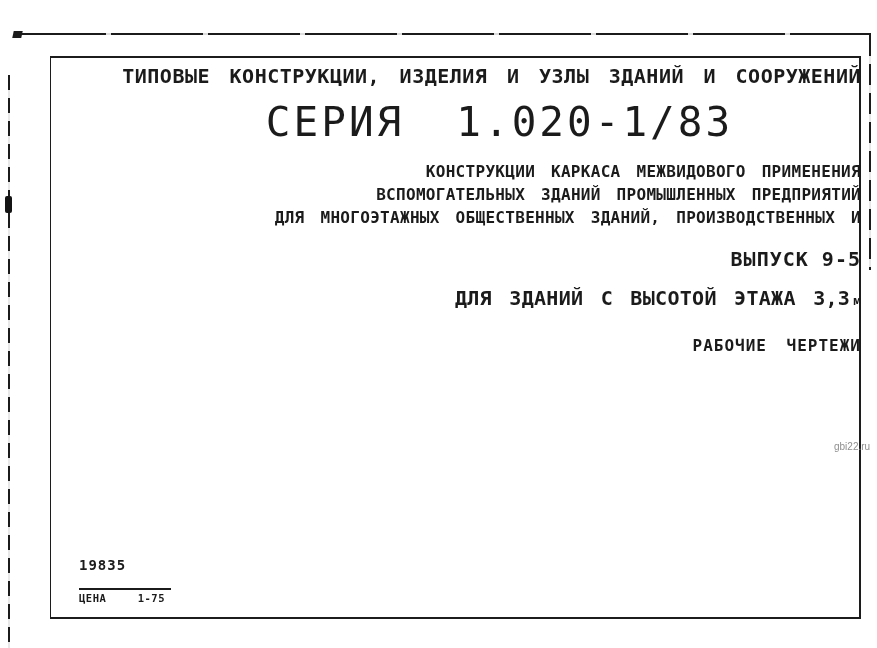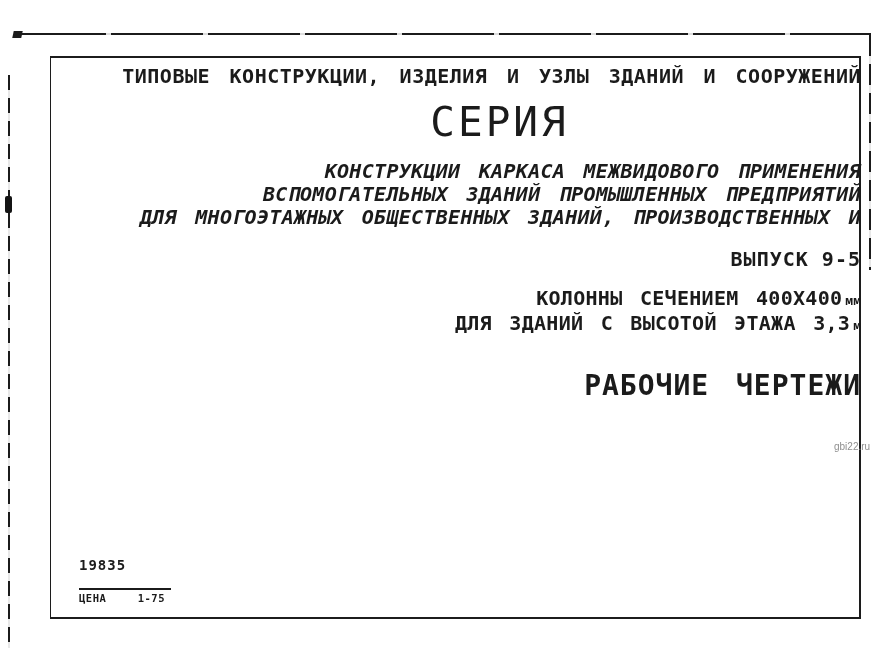--- a/index.html
+++ b/index.html
@@ -58,39 +58,39 @@
     letter-spacing: 0.5px; word-spacing: 7px;
   }
   .series-row {
     top: 98px;
     display: flex; justify-content: center; align-items: baseline; gap: 52px;
     transform: translateX(44px);
     font-size: 41px; font-weight: normal; letter-spacing: 3px;
   }
   .subtitle {
     top: 160px;
-    font-size: 20px; font-weight: bold; line-height: 23px;
-    letter-spacing: 0.3px; word-spacing: 6px; font-style: italic;
+    font-size: 16px; font-weight: bold; line-height: 23px;
+    letter-spacing: 0.3px; word-spacing: 6px;
   }
   .issue {
     top: 247px;
     font-size: 20px; font-weight: bold; letter-spacing: 1px;
   }
   .spec {
     top: 287px;
     font-size: 20px; font-weight: bold; line-height: 22px;
     letter-spacing: 0.3px; word-spacing: 5px;
   }
   .spec .unit {
     font-size: 13px; font-weight: bold; margin-left: 3px;
     letter-spacing: 0; word-spacing: 0;
   }
   .doc-type {
-    top: 369px;
-    font-size: 28px; font-weight: bold; letter-spacing: 1px; word-spacing: 9px;
+    top: 336px;
+    font-size: 16px; font-weight: bold; letter-spacing: 1px; word-spacing: 9px;
   }
 
   
   .stamp {
     position: absolute; left: 79px; top: 557px; width: 92px;
   }
   .stamp-code {
     font-size: 14px; font-weight: bold; letter-spacing: 1px;
     padding-bottom: 15px;
     border-bottom: 2px solid #1b1b1b;
@@ -119,34 +119,32 @@
   <div class="scan-left-line"></div>
   <div class="scan-left-blob"></div>
   <div class="scan-right-line"></div>
 
   <div class="page-border"></div>
 
   <div class="tblock category-title">ТИПОВЫЕ КОНСТРУКЦИИ, ИЗДЕЛИЯ И УЗЛЫ ЗДАНИЙ И СООРУЖЕНИЙ</div>
 
   <div class="tblock series-row">
     <span>СЕРИЯ</span>
+    <span>1.020-1/83</span>
   </div>
 
   <div class="tblock subtitle">
     <div>КОНСТРУКЦИИ КАРКАСА МЕЖВИДОВОГО ПРИМЕНЕНИЯ</div>
     <div>ВСПОМОГАТЕЛЬНЫХ ЗДАНИЙ ПРОМЫШЛЕННЫХ ПРЕДПРИЯТИЙ</div>
     <div>ДЛЯ МНОГОЭТАЖНЫХ ОБЩЕСТВЕННЫХ ЗДАНИЙ, ПРОИЗВОДСТВЕННЫХ И</div>
   </div>
 
   <div class="tblock issue">ВЫПУСК 9-5</div>
 
   <div class="tblock spec">
-    <div>
-      <span>КОЛОННЫ СЕЧЕНИЕМ 400Х400</span><span class="unit">мм</span>
-    </div>
     <div>
       <span>ДЛЯ ЗДАНИЙ С ВЫСОТОЙ ЭТАЖА 3,3</span><span class="unit">м</span>
     </div>
   </div>
 
   <div class="tblock doc-type">РАБОЧИЕ ЧЕРТЕЖИ</div>
 
   <div class="stamp">
     <div class="stamp-code">19835</div>
     <div class="stamp-price">

